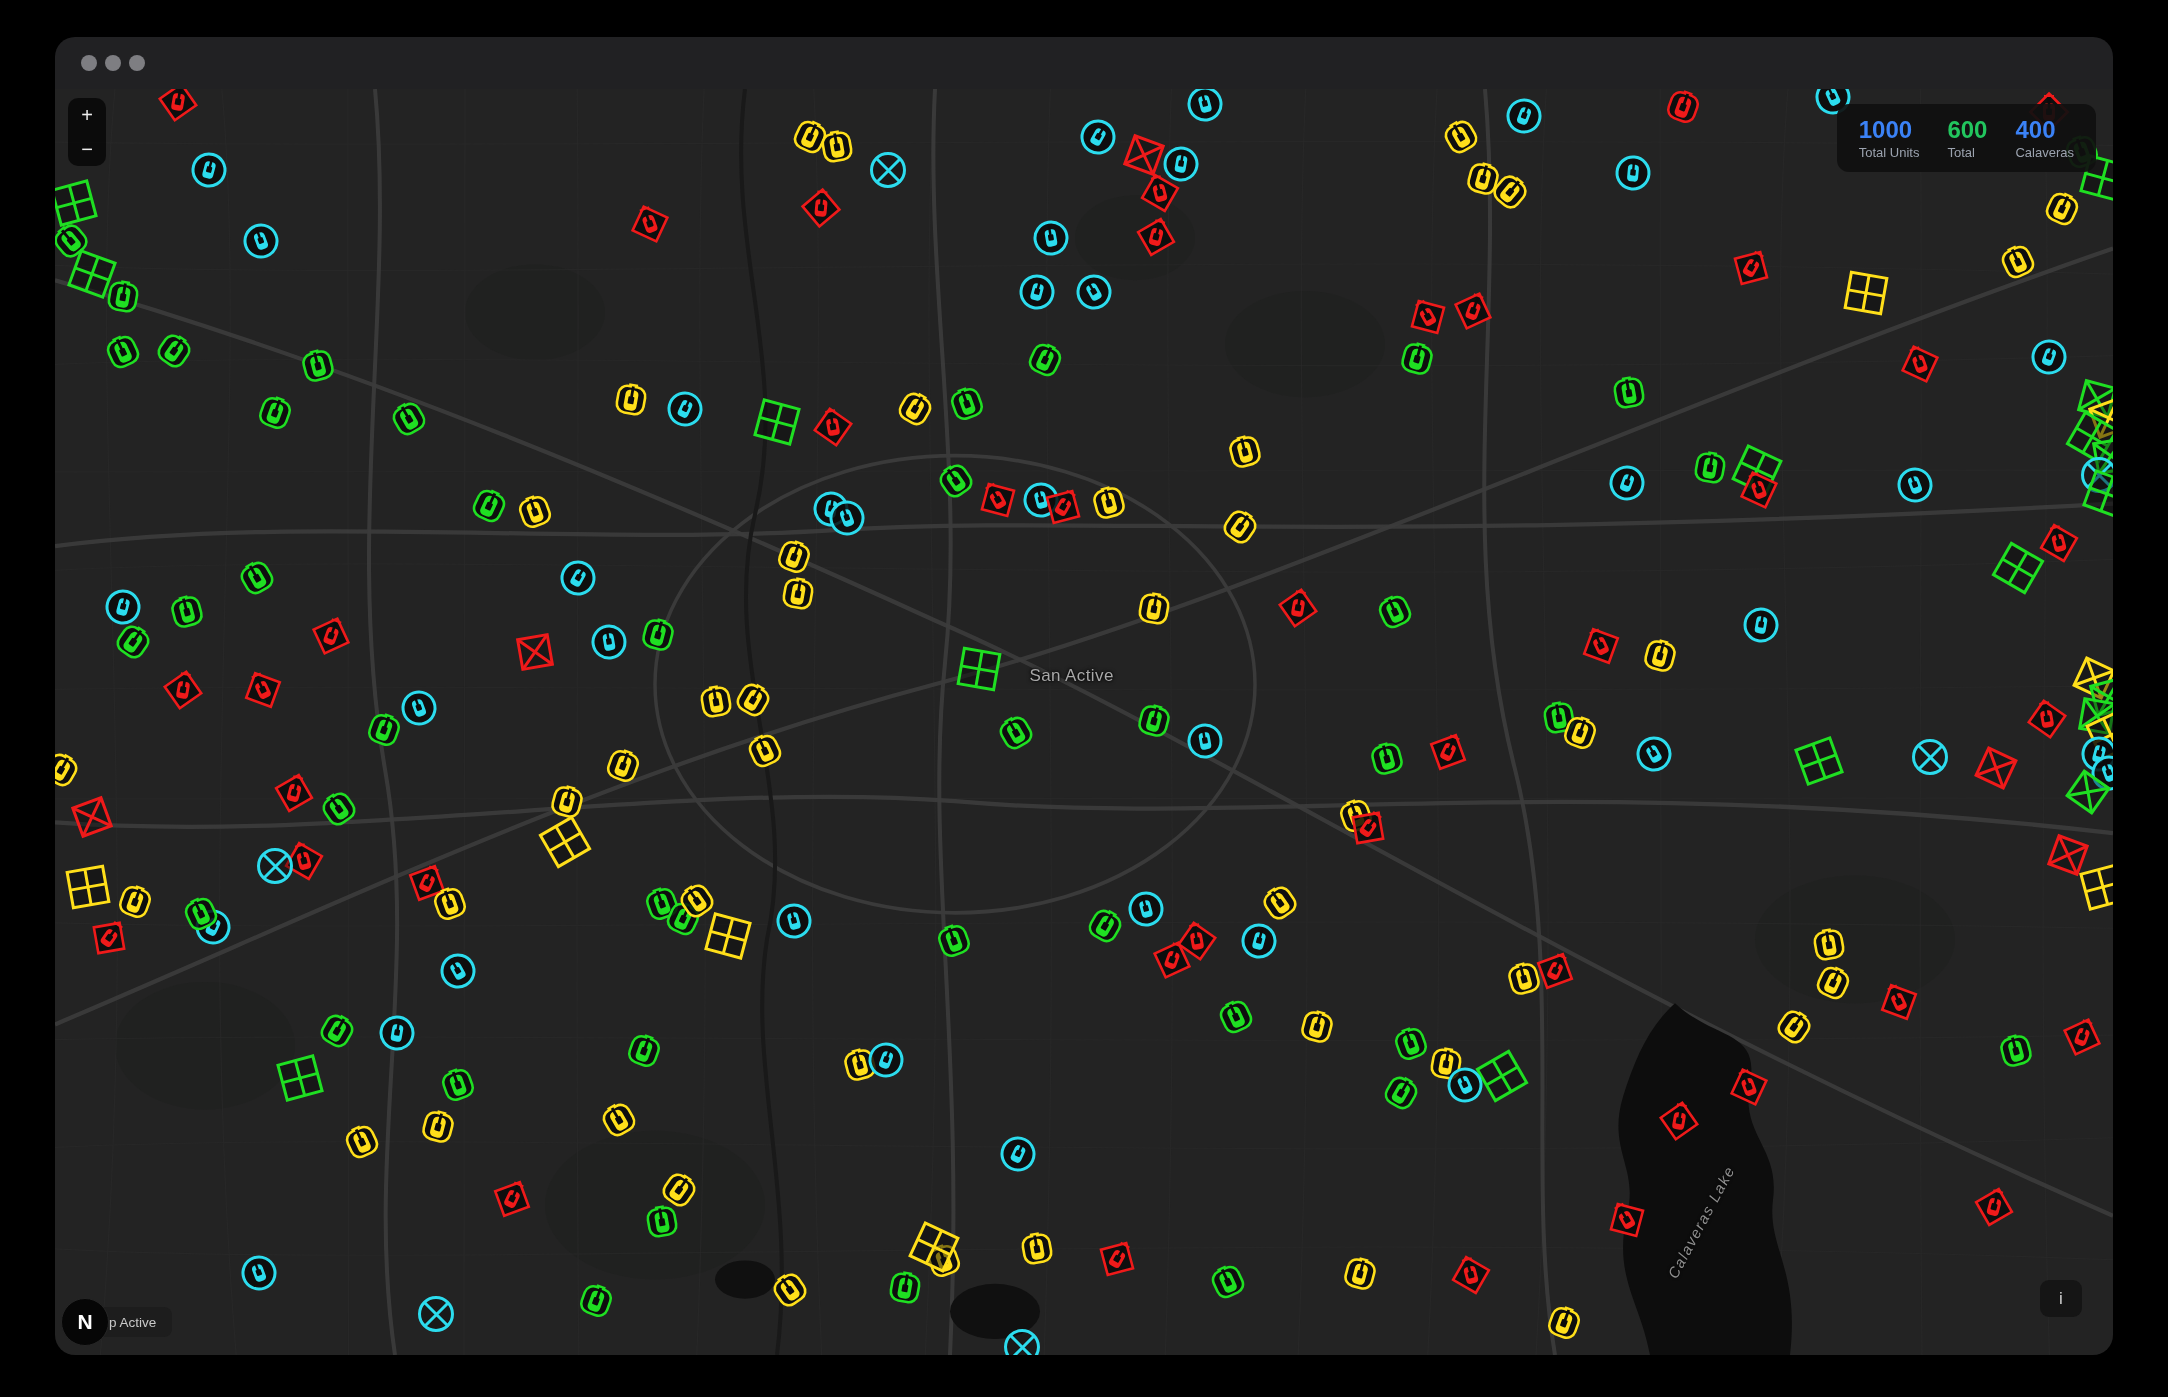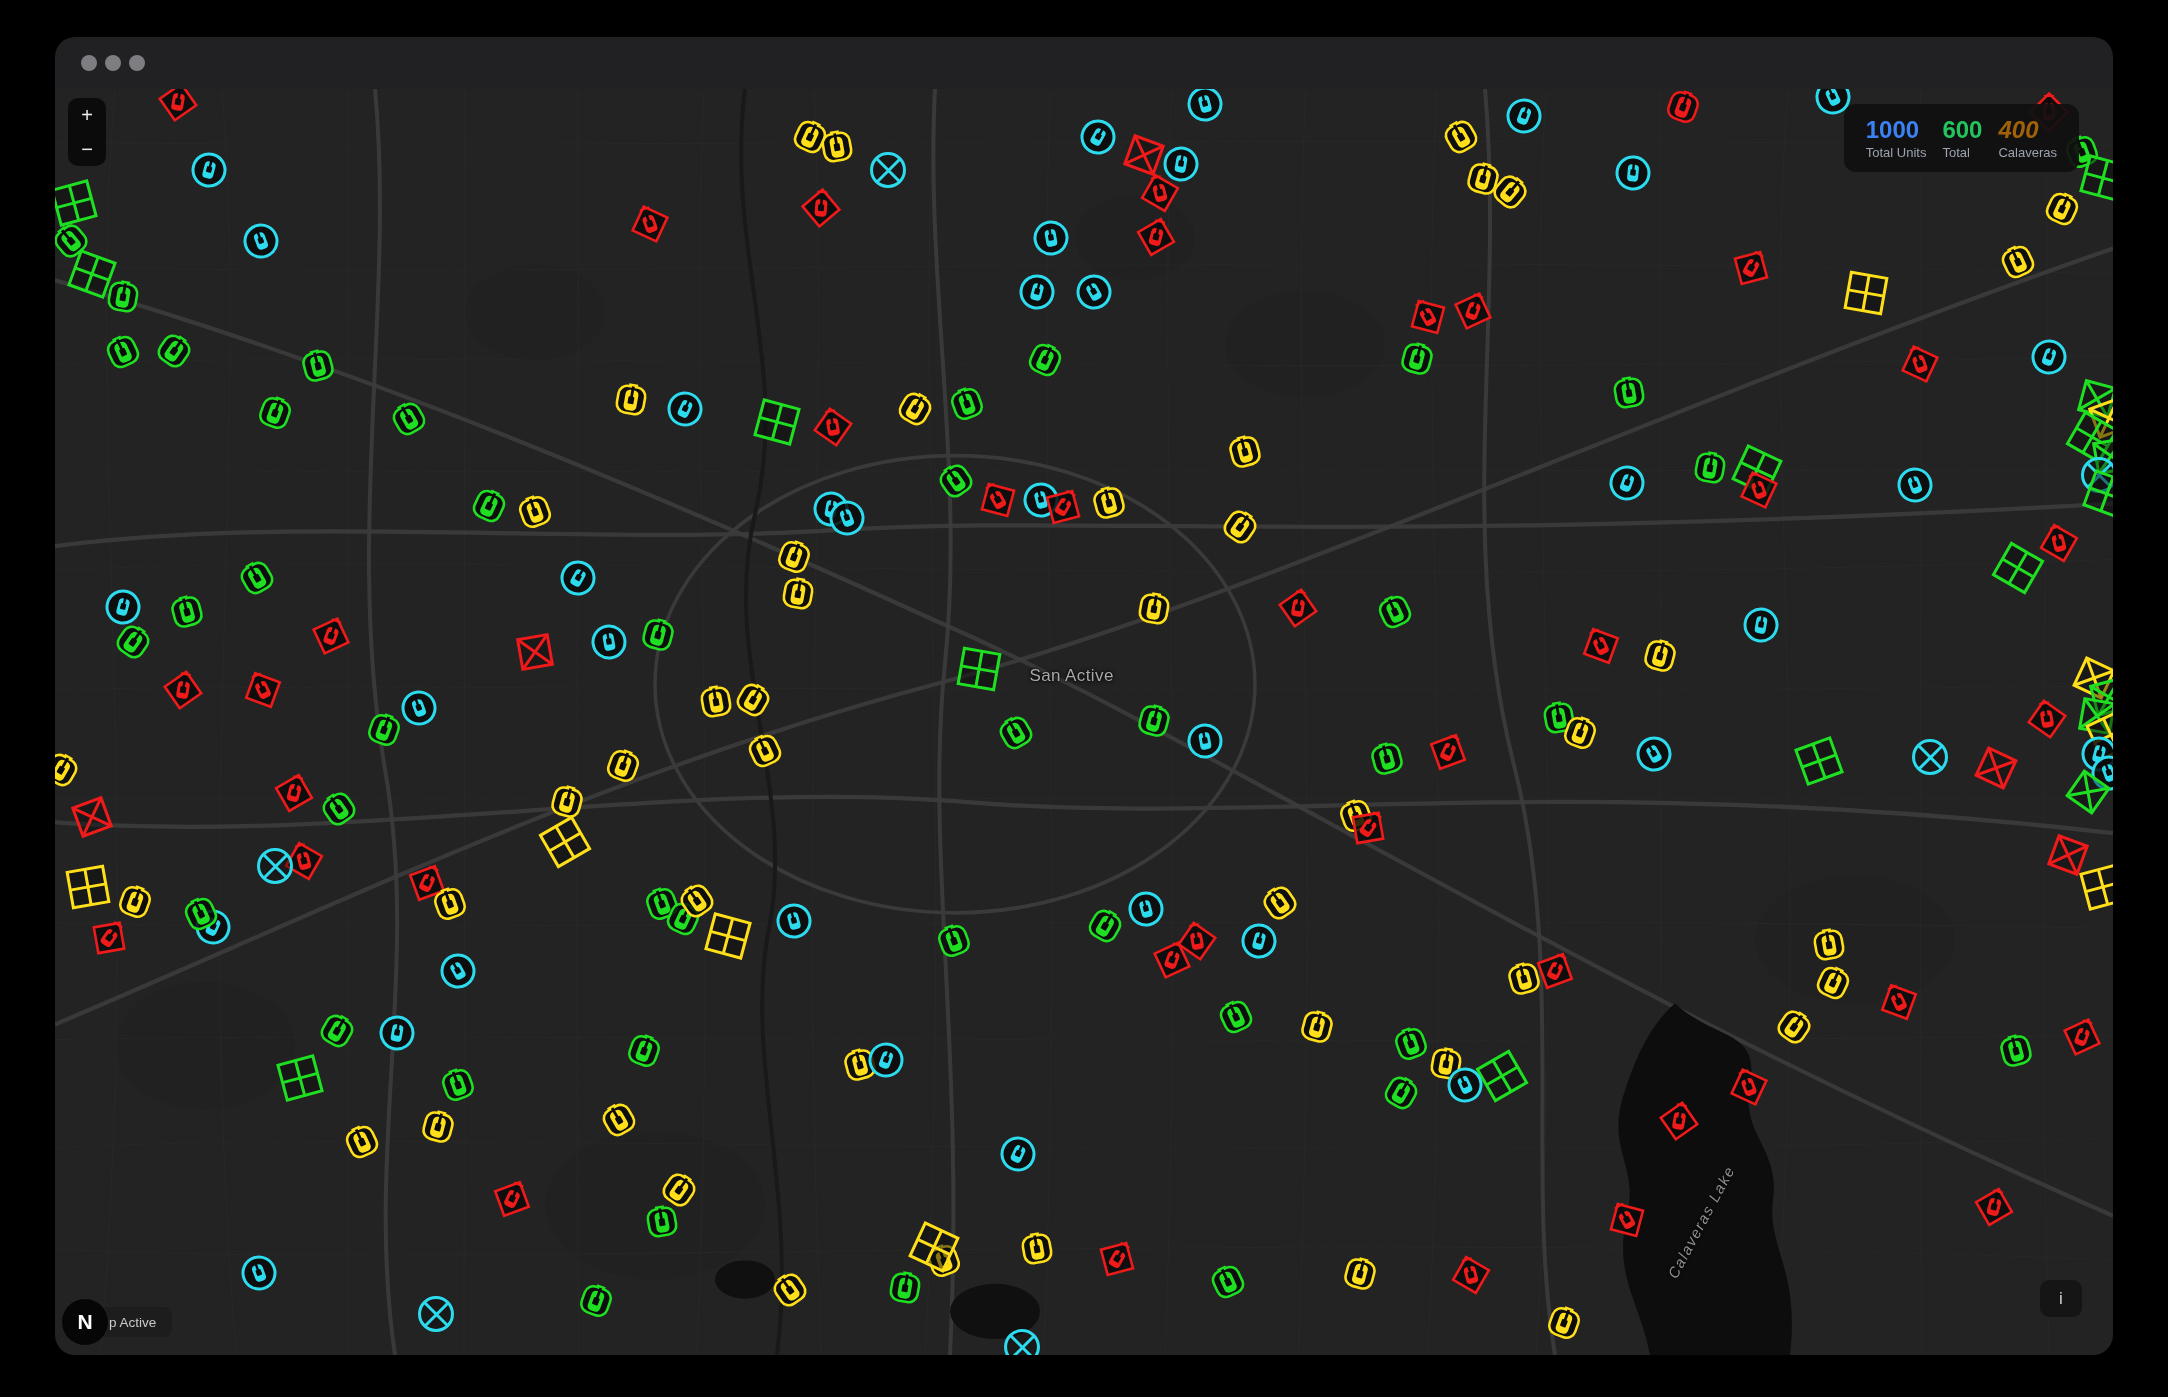--- a/index.html
+++ b/index.html
@@ -25,21 +25,21 @@
   .city-label{position:absolute;left:49.4%;top:46.4%;transform:translate(-50%,-50%);
     color:#a8a8a8;font-size:17px;letter-spacing:.4px;text-shadow:0 0 4px #000,0 0 2px #000;z-index:3;}
   .lake-label{position:absolute;left:80%;top:89.5%;transform:translate(-50%,-50%) rotate(-62deg);
     color:#8f8f8f;font-size:15px;font-style:italic;letter-spacing:1.5px;text-shadow:0 0 3px #000;z-index:3;}
   
   .zoomctl{position:absolute;left:13px;top:9px;width:38px;background:rgba(10,10,10,.92);
     border-radius:10px;display:flex;flex-direction:column;z-index:6;overflow:hidden;}
   .zoomctl button{all:unset;color:#eee;font-size:20px;text-align:center;width:38px;height:34px;
     line-height:34px;cursor:pointer;}
   
-  .stats{position:absolute;top:15px;right:34px;display:flex;gap:16px;background:rgba(16,16,16,.93);
+  .stats{position:absolute;top:15px;right:17px;display:flex;gap:28px;background:rgba(16,16,16,.93);
     border-radius:12px;padding:13px 22px 12px 22px;z-index:6;}
   .stat-value{font-size:24px;font-weight:700;line-height:1.05;}
   .stat-label{font-size:13px;color:#9ca3af;margin-top:3px;}
   
   .badge{position:absolute;left:20px;bottom:18px;z-index:6;background:#1d1d1d;border-radius:8px;
     padding:6px 16px 6px 34px;cursor:pointer;}
   .badge-text{color:#c9c9c9;font-size:13.5px;}
   .badge-circle{position:absolute;left:-14px;top:50%;transform:translateY(-50%);width:46px;height:46px;
     border-radius:50%;background:#060606;color:#fff;display:flex;align-items:center;justify-content:center;
     font-weight:700;font-size:21px;border:1px solid #262626;}
@@ -1383,21 +1383,21 @@
       <div class="stats">
         <div class="stat">
           <div class="stat-value" style="color: rgb(59, 130, 246);">1000</div>
           <div class="stat-label">Total Units</div>
         </div>
         <div class="stat">
           <div class="stat-value" style="color: rgb(34, 197, 94);">600</div>
           <div class="stat-label">Total</div>
         </div>
         <div class="stat">
-          <div class="stat-value" style="color: #a16207; font-style: italic;">400</div>
+          <div class="stat-value" style="color: #3b82f6;">400</div>
           <div class="stat-label">Calaveras</div>
         </div>
       </div>
 
       <div class="badge">
         <span class="badge-circle">N</span>
         <span class="badge-text">p Active</span>
       </div>
 
       <button class="info">i</button>

